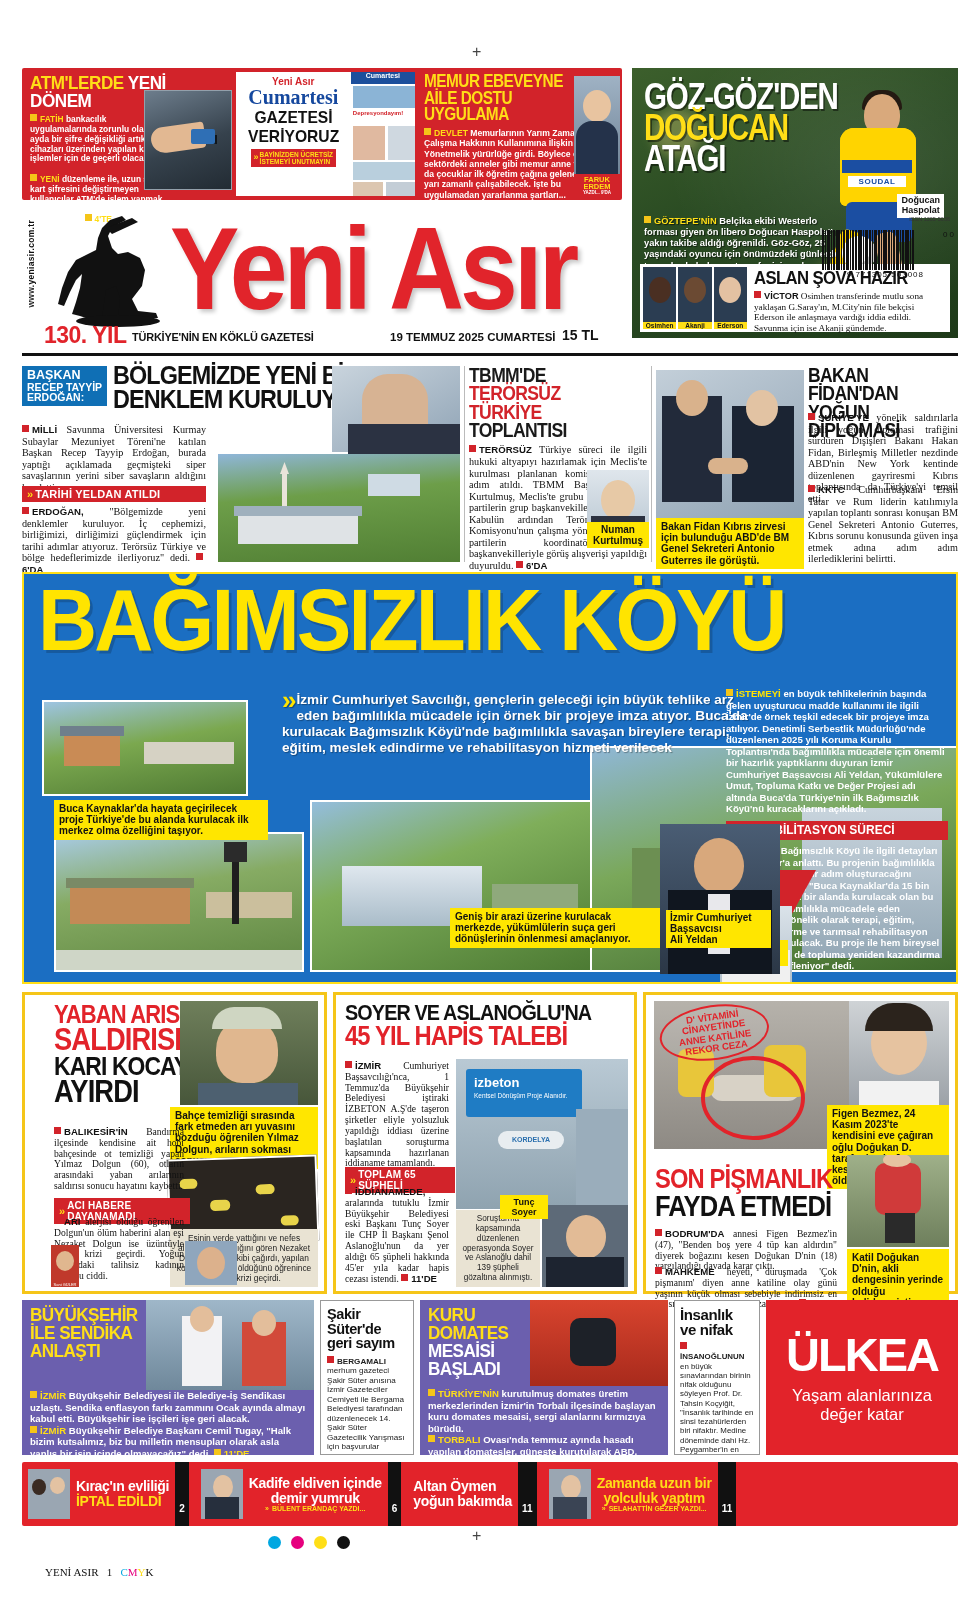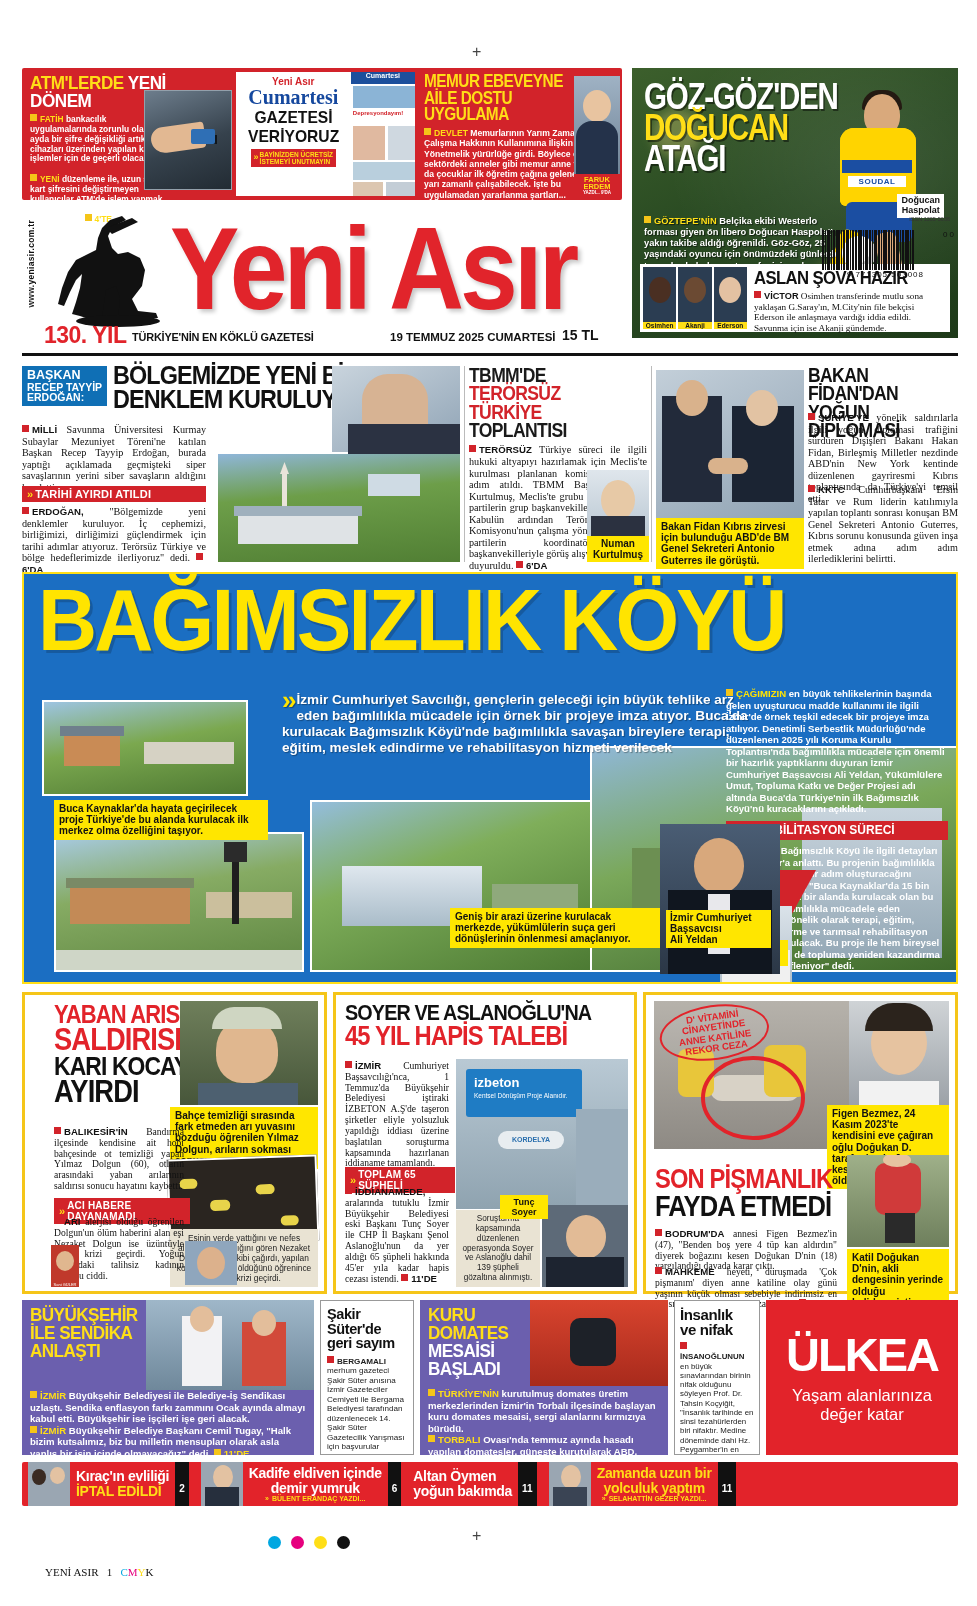--- a/index.html
+++ b/index.html
@@ -263,21 +263,21 @@
 
   .ulkea { position:absolute; left:0; top:0; right:0; bottom:0;
            display:flex; flex-direction:column; align-items:center;
            justify-content:center; color:#fff;}
   .ulkea .brand { font-size:47px; font-weight:bold; letter-spacing:-2px;
                   line-height:1; }
   .ulkea .slg { font-size:16.5px; line-height:1.15; text-align:center;
                 margin-top:8px;}
 
   
-  .banner { position:absolute; left:22px; top:1462px; width:936px; height:44px;
+  .banner { position:absolute; left:22px; top:1462px; width:936px; height:64px;
             background:#e2232a; display:flex; align-items:center;
             border-radius:2px; overflow:hidden;}
   .banner .cell { display:flex; align-items:center; height:100%;
                   padding:0 6px; gap:6px; }
   .banner .thumb { width:42px; height:50px; background:#9aa6b2; flex:none;
                    overflow:hidden; position:relative;}
   .banner .tt { color:#fff; font-weight:bold; font-size:14px; line-height:1.05;
                 letter-spacing:-.3px; }
   .banner .tt .y { color:#ffde17; }
   .banner .sub { color:#ffde17; font-size:7px; font-weight:bold;
@@ -501,21 +501,21 @@
              background:#d7b393;border-radius:26px 26px 8px 8px;"></div>
         <div style="position:absolute;left:16px;top:58px;width:112px;height:30px;
              background:#2b3242;"></div>
       </div>
       <div class="bodytxt" style="position:absolute; left:0; top:58px; width:184px;">
         <span class="sq red"></span><b>MİLLİ</b>
         <span>Savunma Üniversitesi Kurmay Subaylar Mezuniyet Töreni'ne katılan Başkan Recep Tayyip Erdoğan, burada yaptığı açıklamada geçmişteki siper savaşlarının yerini siber savaşların aldığını kaydetti.</span>
       </div>
       <div class="kicker" style="position:absolute; left:0; top:120px; width:184px;">
         <span class="ch">»</span>
-        <span>TARİHİ AYIRDI ATILDI</span>
+        <span>TARİHİ YELDAN ATILDI</span>
       </div>
       <div class="bodytxt" style="position:absolute; left:0; top:140px; width:184px;">
         <span class="sq red"></span><b>ERDOĞAN,</b>
         <span>"Bölgemizde yeni denklemler kuruluyor. İç cephemizi, birliğimizi, dirliğimizi güçlendirmek için tarihi adımlar atıyoruz. Terörsüz Türkiye ve bölge hedeflerimizde ilerliyoruz" dedi.</span>
         <span class="sq red"></span><b>6'DA</b>
       </div>
 
       <div class="mosquephoto">
         <div style="position:absolute;left:64px;top:16px;width:5px;height:48px;background:#e9e4da;"></div>
         <div style="position:absolute;left:62px;top:8px;width:9px;height:12px;background:#e9e4da;
@@ -538,21 +538,21 @@
         <span class="sq red"></span><b>TERÖRSÜZ</b>
         <span>Türkiye süreci ile ilgili hukuki altyapıyı hazırlamak için Meclis'te kurulması planlanan komisyon için ilk adım atıldı. TBMM Başkanı Numan Kurtulmuş, Meclis'te grubu bulunan siyasi partilerin grup başkanvekillerini kabul etti. Kabulün ardından Terörsüz Türkiye Komisyonu'nun çalışma yöntemine ilişkin, partilerin koordinatör grup başkanvekilleriyle görüş alışverişi yapıldığı duyuruldu.</span>
         <span class="sq red"></span><b>6'DA</b>
       </div>
       <div style="position:absolute; right:-2px; bottom:18px; width:62px; height:74px;
                   background:linear-gradient(#dfe6ec,#b6c4d0); overflow:hidden;">
         <div style="position:absolute;left:14px;top:10px;width:34px;height:40px;
              background:#e7c9a6;border-radius:50%;"></div>
         <div style="position:absolute;left:4px;top:46px;width:54px;height:30px;background:#2b3140;"></div>
       </div>
-      <div class="yelname" style="right:-2px; bottom:0; width:62px;margin-top:11px;">
+      <div class="yelname" style="right:-2px; bottom:14px; width:62px;margin-top:11px;">
         <span>Numan</span><br>
         <span>Kurtulmuş</span>
       </div>
     </div>
 
     <div class="r2c">
       <div style="position:absolute; left:0; top:4px; width:148px; height:152px;
                   background:linear-gradient(150deg,#c3cfd9,#8fa2b3); overflow:hidden;">
         <div style="position:absolute;left:6px;top:26px;width:60px;height:106px;background:#222a3a;"></div>
         <div style="position:absolute;left:20px;top:10px;width:32px;height:36px;
@@ -615,21 +615,21 @@
 
     <h1 class="bigh1">BAĞIMSIZLIK KÖYÜ</h1>
 
     <div class="lede">
       <span class="ch">»</span>
       <span>İzmir Cumhuriyet Savcılığı, gençlerin geleceği için büyük tehlike arz eden bağımlılıkla mücadele için örnek bir projeye imza atıyor. Buca'da kurulacak Bağımsızlık Köyü'nde bağımlılıkla savaşan bireylere terapi, eğitim, meslek edindirme ve rehabilitasyon hizmeti verilecek</span>
     </div>
 
     <div class="rcol">
       <div>
-        <span class="sq yel"></span><b>ÇAĞIMIZIN</b>
+        <span class="sq yel"></span><b>İSTEMEYİ</b>
         <span>en büyük tehlikelerinin başında gelen uyuşturucu madde kullanımı ile ilgili İzmir'de örnek teşkil edecek bir projeye imza atılıyor. Denetimli Serbestlik Müdürlüğü'nde düzenlenen 2025 yılı Koruma Kurulu Toplantısı'nda bağımlılıkla mücadele için önemli bir hazırlık yaptıklarını duyuran İzmir Cumhuriyet Başsavcısı Ali Yeldan, Yükümlülere Umut, Topluma Katkı ve Değer Projesi adı altında Buca'da Türkiye'nin ilk Bağımsızlık Köyü'nü kuracaklarını açıkladı.</span>
       </div>
       <div class="kicker-wide">
         <span class="ch">»</span>
         <span>REHABİLİTASYON SÜRECİ</span>
       </div>
       <div>
         <span class="sq yel"></span><b>YELDAN,</b>
         <span>Bağımsızlık Köyü ile ilgili detayları ise Yeni Asır'a anlattı. Bu projenin bağımlılıkla mücadelede yeni bir adım oluşturacağını kaydeden Yeldan, "Buca Kaynaklar'da 15 bin 714 metrekarelik bir alanda kurulacak olan bu merkezde, bağımlılıkla mücadele eden yükümlülere yönelik olarak terapi, eğitim, meslek edindirme ve tarımsal rehabilitasyon hizmetleri sunulacak. Bu proje ile hem bireysel dönüşüm hem de topluma yeniden kazandırma amaçları hedefleniyor" dedi.</span>
       </div>

